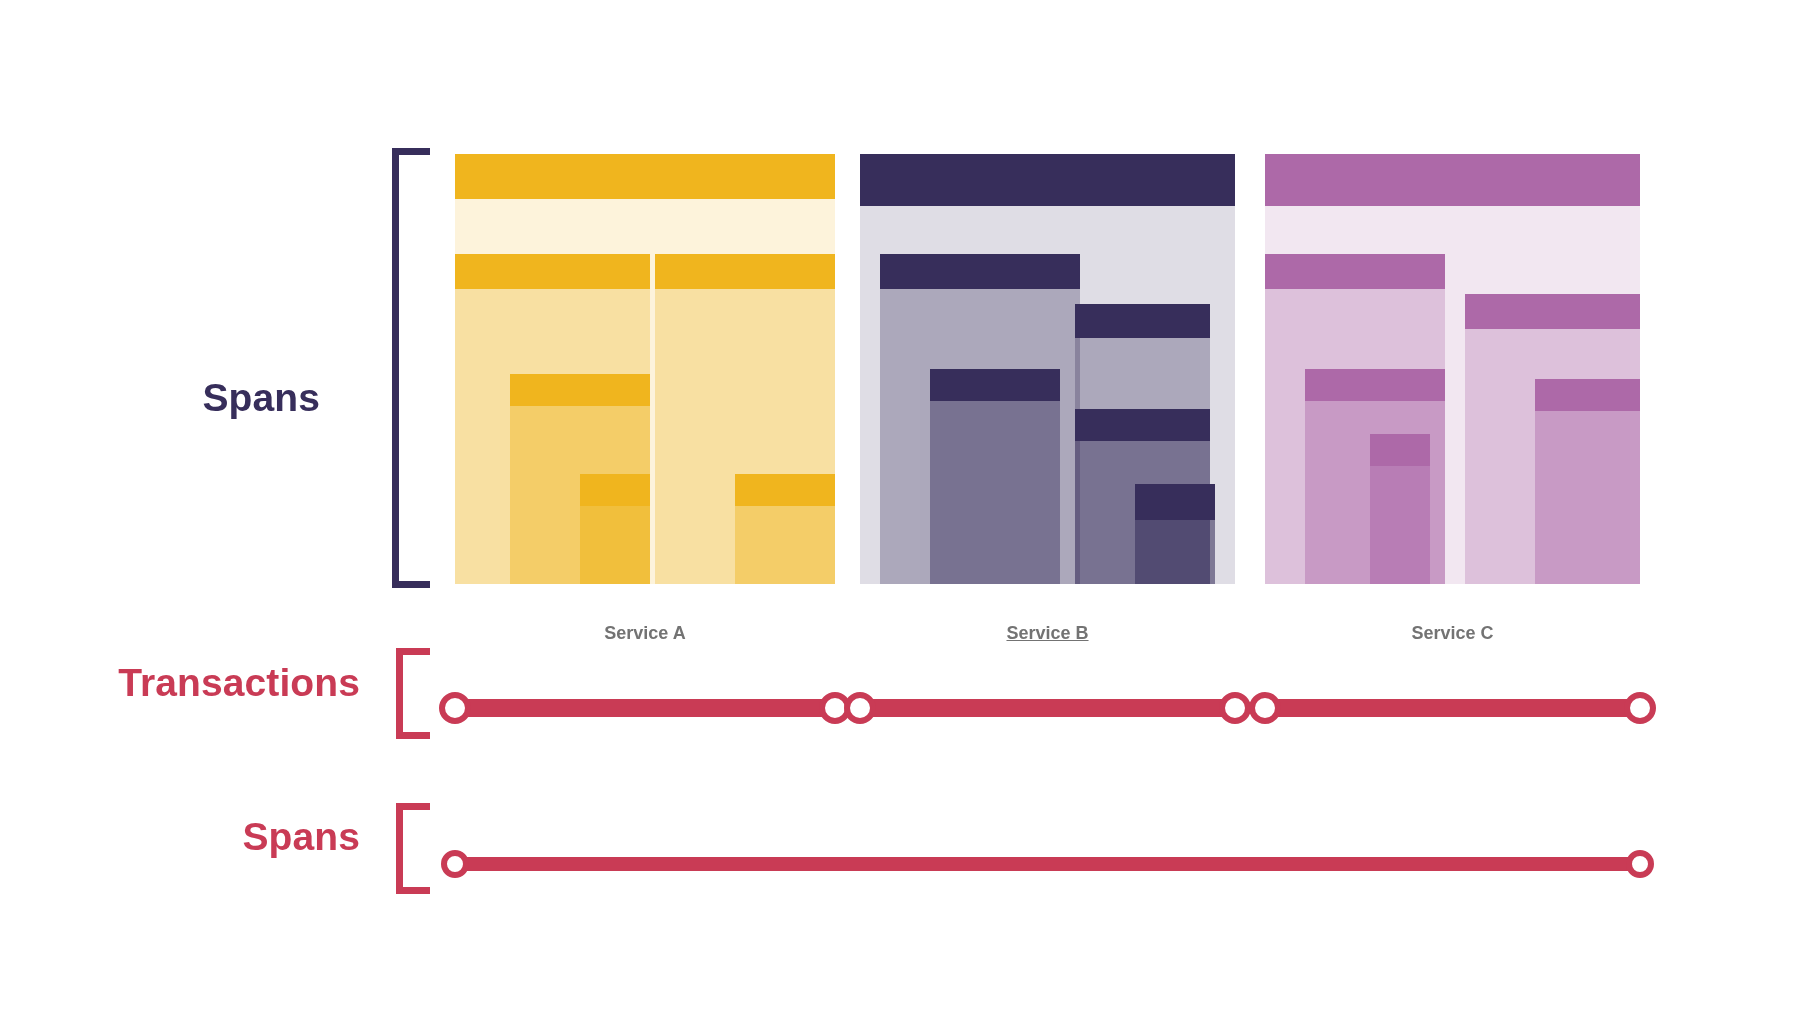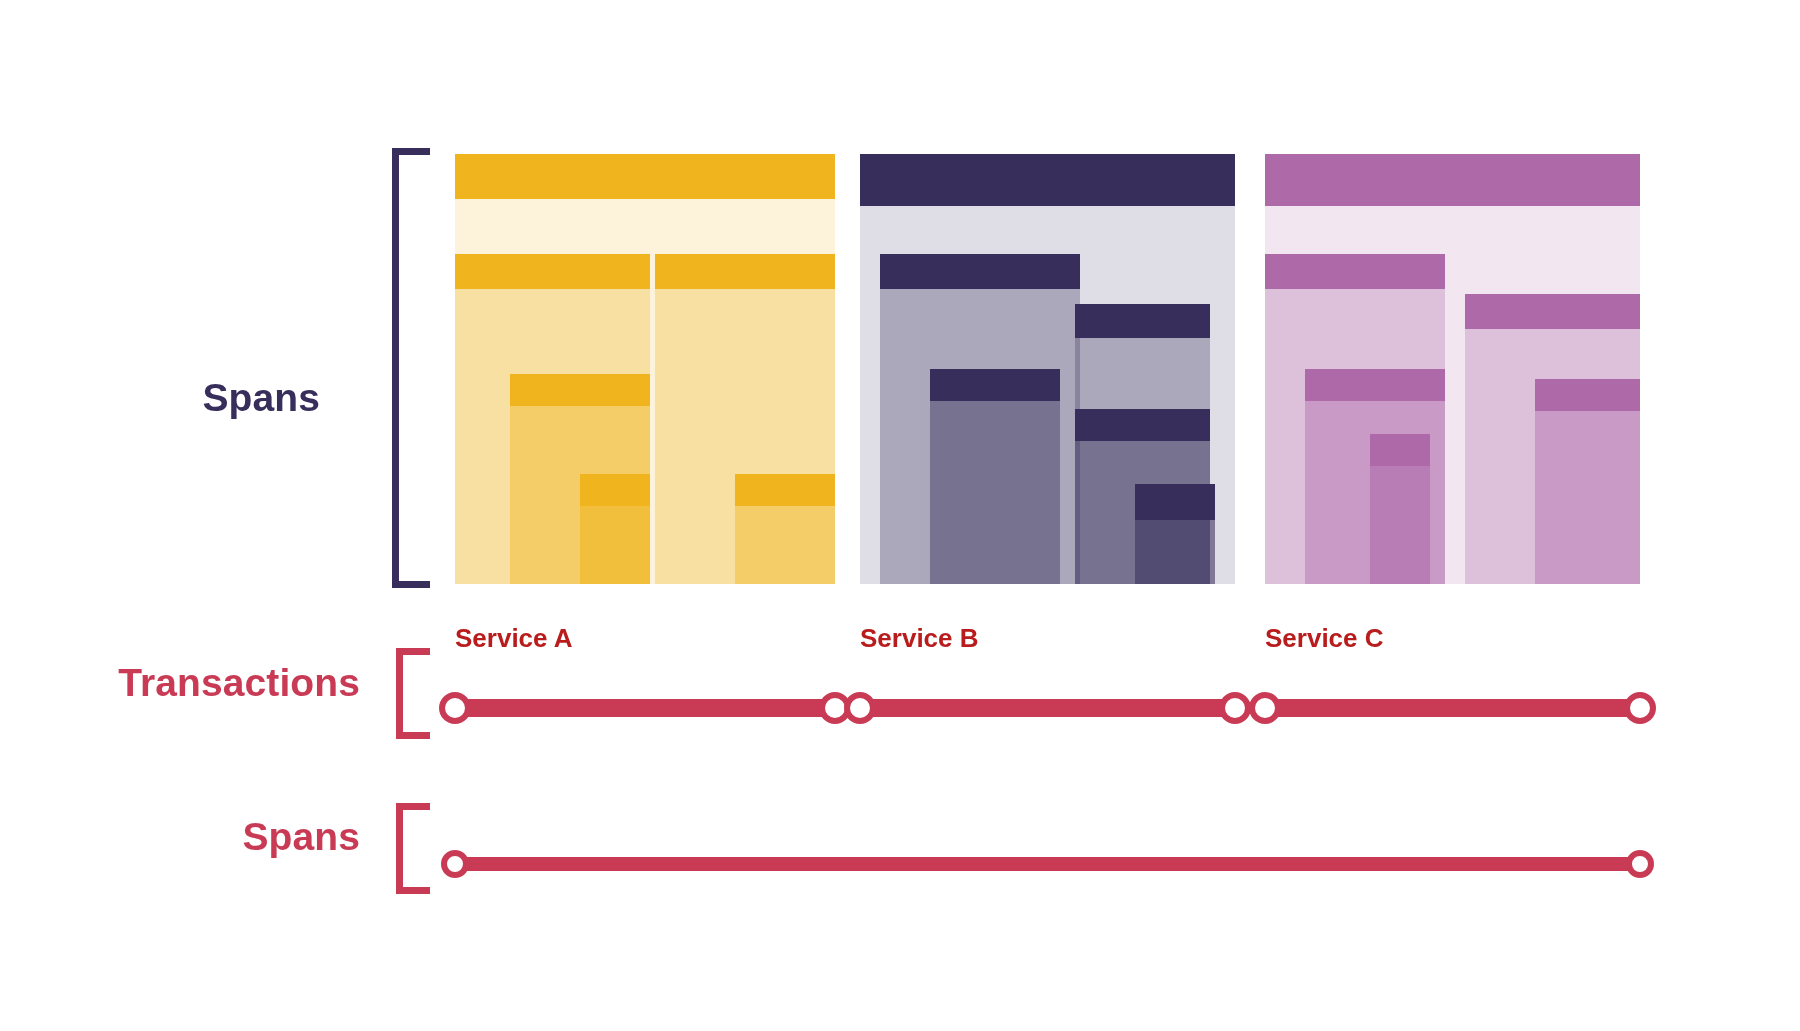--- a/index.html
+++ b/index.html
@@ -54,24 +54,24 @@
 
   
   .span-box{position:absolute;bottom:0;}
   .span-head{position:absolute;left:0;top:0;width:100%;}
   .span-body{position:absolute;left:0;width:100%;bottom:0;}
 
   
   .service-caption{
     position:absolute;
     top:607px;
-    font-size:26px;
+    font-size:18px;
     font-weight:bold;
-    color:#b91c1c;
-    text-align:left;
+    color:#737373;
+    text-align:center;
     white-space:nowrap;
   }
 
   
   .timeline{position:absolute;}
   .tl-bar{position:absolute;background:#C93B55;border-radius:2px;}
   .tl-node{
     position:absolute;
     border-radius:50%;
     background:#ffffff;
@@ -173,21 +173,21 @@
         </div>
         <div class="span-box" style="left: 270px; width: 105px; top: 225px; height: 205px;">
           <div class="span-head" style="height: 32px; background: rgb(173, 105, 168);"></div>
           <div class="span-body" style="top: 32px; background: rgba(173, 105, 168, 0.44);"></div>
         </div>
       </div>
     </div>
 
   <div id="captions-area">
       <div class="service-caption" style="left: 455px; width: 380px;">Service A</div>
-      <div class="service-caption" style="left: 860px; width: 375px;">Service B</div>
+      <div class="service-caption" style="left: 860px; width: 375px; text-decoration: underline;">Service B</div>
       <div class="service-caption" style="left: 1265px; width: 375px;">Service C</div>
     </div>
 
   <div class="timeline" id="transactions-timeline" style="left:0;top:672px;width:1800px;height:40px;">
       <div class="tl-bar" style="left: 455px; width: 380px; top: 11px; height: 18px; background: rgb(201, 59, 85);"></div>
       <div class="tl-node" style="left: 439px; top: 4px; width: 32px; height: 32px; border: 6px solid rgb(201, 59, 85);"></div>
       <div class="tl-node" style="left: 819px; top: 4px; width: 32px; height: 32px; border: 6px solid rgb(201, 59, 85);"></div>
       <div class="tl-bar" style="left: 860px; width: 375px; top: 11px; height: 18px; background: rgb(201, 59, 85);"></div>
       <div class="tl-node" style="left: 844px; top: 4px; width: 32px; height: 32px; border: 6px solid rgb(201, 59, 85);"></div>
       <div class="tl-node" style="left: 1219px; top: 4px; width: 32px; height: 32px; border: 6px solid rgb(201, 59, 85);"></div>

